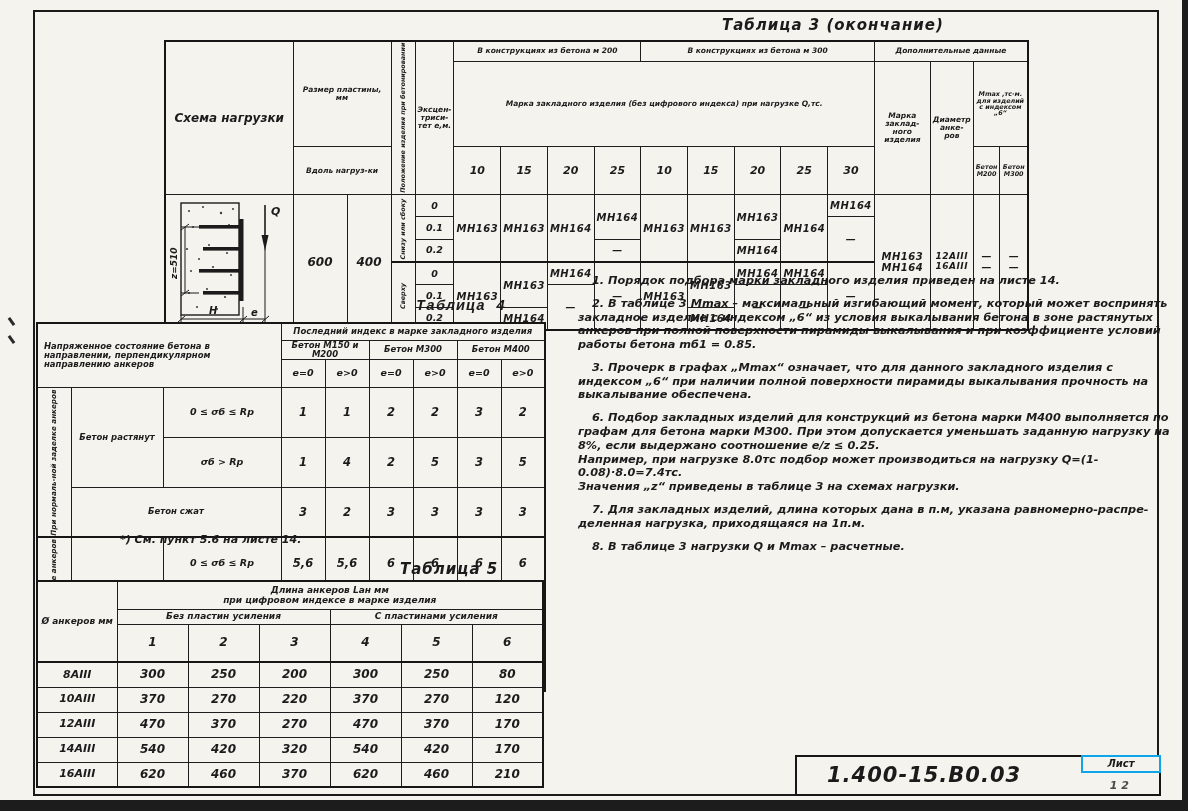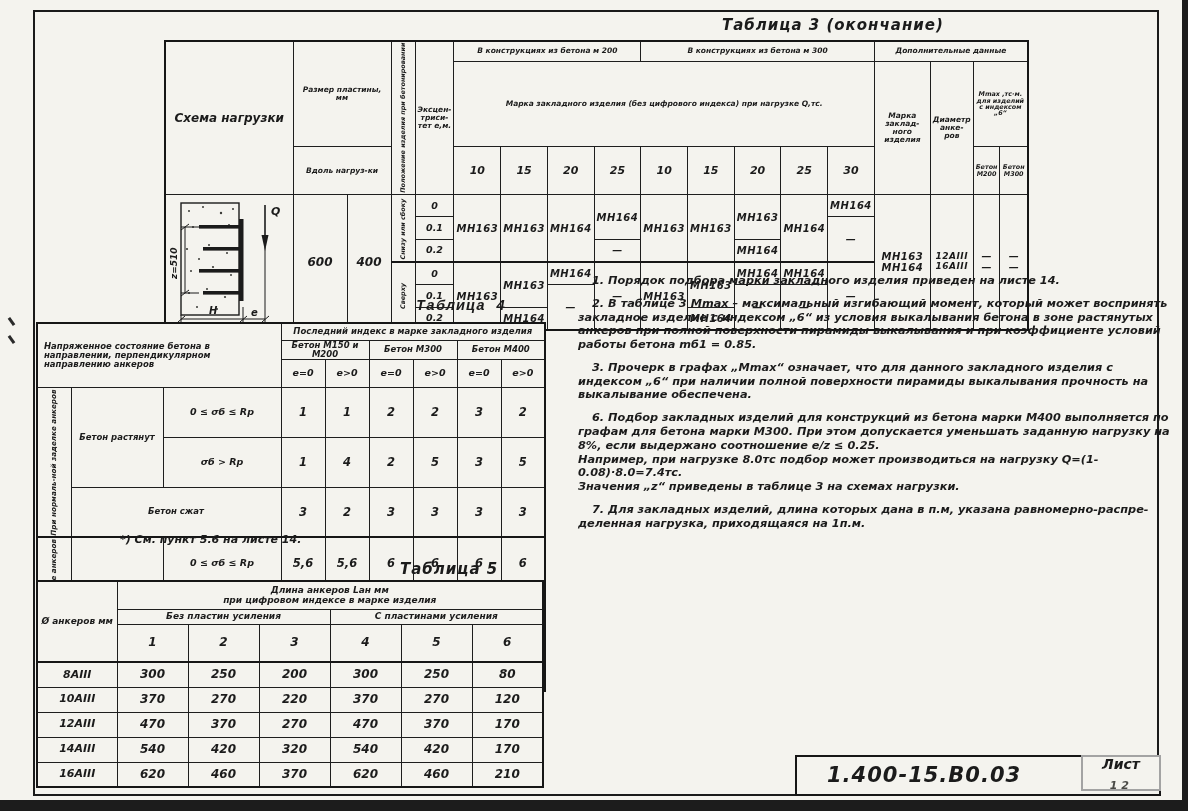--- a/index.html
+++ b/index.html
@@ -66,23 +66,23 @@
   
   #stamp{
     position:absolute;left:795px;top:755px;width:366px;height:41px;
     border:2px solid #161616;box-sizing:border-box;background:#f4f3ee;
   }
   #stamp .docnum{
     position:absolute;left:30px;top:6px;width:280px;
     font-size:21px;font-weight:700;letter-spacing:1px;
   }
   #stamp .list-cell{
-    position:absolute;right:-2px;top:-2px;width:80px;height:36px;
-    border:2px solid #a3a3a3;box-sizing:border-box;text-align:center;
-    font-size:14px;font-weight:700;line-height:14px;
+    position:absolute;right:-2px;top:-2px;width:80px;height:18px;
+    border:2px solid #0ea5e9;box-sizing:border-box;text-align:center;
+    font-size:10px;font-weight:700;line-height:14px;
   }
   #stamp .list-num{
     position:absolute;right:26px;top:22px;font-size:11px;font-weight:600;color:#4a4a46;
     letter-spacing:4px;
   }
   
   .scheme-wrap{padding:2px;}
 </style>
 </head>
 <body>
@@ -446,20 +446,21 @@
     </table>
 
   <div id="notes">
     <p>1.  Порядок подбора марки закладного изделия  приведен  на листе 14.</p>
     <p>2.  В таблице 3  Mmax – максимальный изгибающий момент, который может воспринять закладное изделие с индексом „6“ из условия выкалывания бетона в зоне растянутых анкеров при полной поверхности пирамиды выкалывания и при коэффициенте условий работы бетона  mб1 = 0.85.</p>
     <p>3.  Прочерк в графах „Mmax“ означает, что для данного закладного изделия с индексом „6“ при наличии полной поверхности пирамиды выкалывания прочность на выкалывание обеспечена.</p>
     <p>6.  Подбор закладных изделий для конструкций из бетона марки  М400 выполняется по графам для бетона  марки М300. При этом  допускается уменьшать заданную нагрузку на 8%, если выдержано соотношение  e/z ≤ 0.25.
 Например, при нагрузке 8.0тс подбор может производиться на нагрузку Q=(1-0.08)·8.0=7.4тс.
 Значения „z“ приведены в таблице 3 на схемах нагрузки.</p>
     <p>7.  Для закладных изделий, длина которых дана в п.м, указана равномерно-распре-деленная нагрузка, приходящаяся на 1п.м.</p>
+    <p>8.  В таблице 3  нагрузки  Q  и  Mmax – расчетные.</p>
   </div>
 
   <div id="stamp">
     <div class="docnum">1.400-15.В0.03</div>
     <div class="list-cell">Лист</div>
     <div class="list-num">12</div>
   </div>
 
   <div class="scan-edge-right"></div>
   <div class="scan-edge-bottom"></div>

